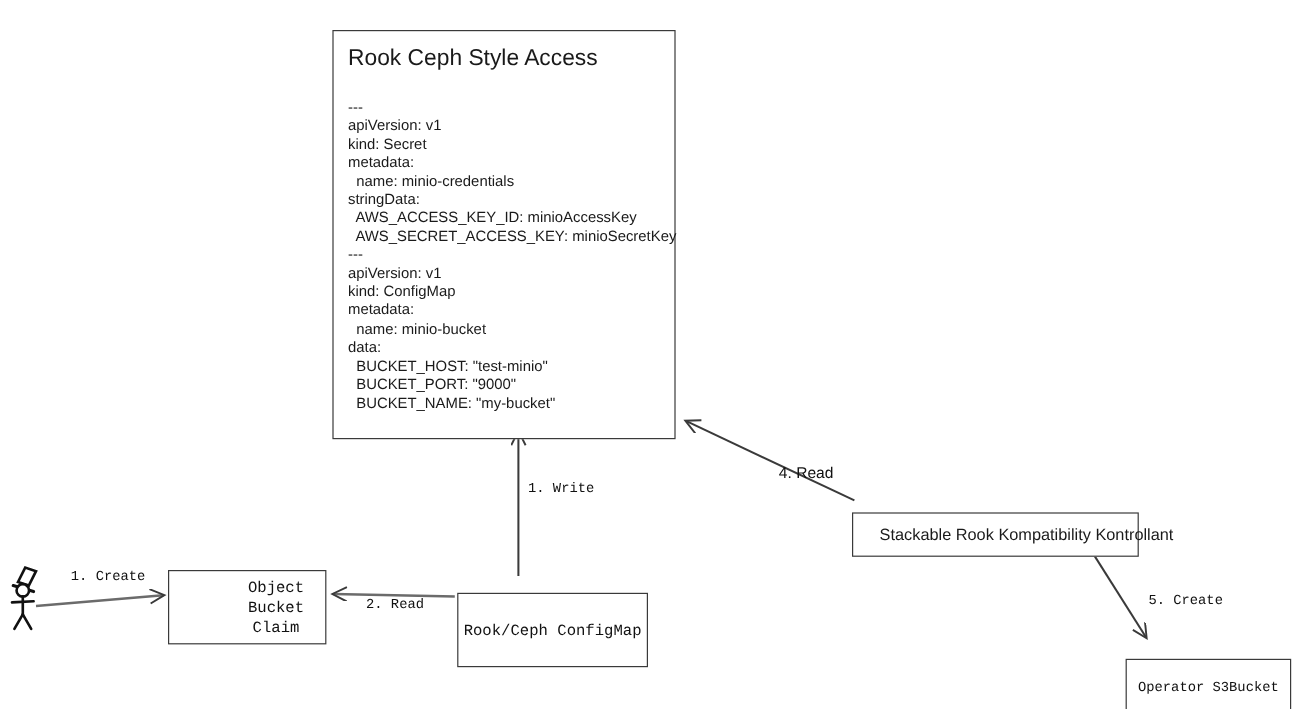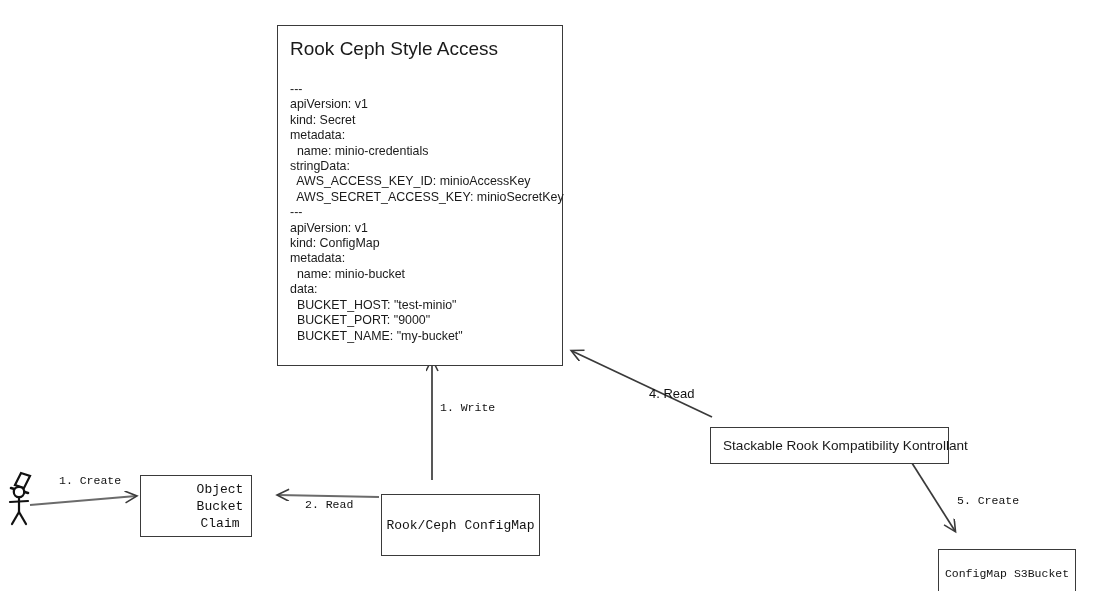--- a/index.html
+++ b/index.html
@@ -65,21 +65,21 @@
     line-height: 17px;
     color: #111111;
     display: flex;
     align-items: center;
     justify-content: center;
     text-align: center;
   }
   #node-obc {
     left: 140px;
     top: 462px;
-    width: 112px;
+    width: 132px;
     height: 62px;
     padding-left: 48px;
   }
   #node-operator {
     left: 381px;
     top: 481px;
     width: 159px;
     height: 62px;
   }
   #node-s3bucket {
@@ -93,21 +93,21 @@
     left: 710px;
     top: 414px;
     width: 239px;
     height: 37px;
     font-family: "Liberation Sans", sans-serif;
     font-size: 13.6px;
     color: #1a1a1a;
     display: flex;
     align-items: center;
     justify-content: flex-start;
-    padding-left: 12px;
+    padding-left: 22px;
     white-space: nowrap;
   }
   
   .edge-label {
     position: absolute;
     font-family: "Liberation Mono", "DejaVu Sans Mono", monospace;
     font-size: 11.5px;
     color: #111111;
     white-space: nowrap;
   }
@@ -196,21 +196,21 @@
 
   <div class="node mono-node" id="node-operator">
     <span>Rook/Ceph ConfigMap</span>
   </div>
 
   <div class="node" id="node-srkk">
     <span>Stackable Rook Kompatibility Kontrollant</span>
   </div>
 
   <div class="node mono-node" id="node-s3bucket">
-    <span>ConfigMap S3Bucket</span>
+    <span>Operator S3Bucket</span>
   </div>
 
   <div class="edge-label" id="label-1">1. Create</div>
   <div class="edge-label" id="label-2">2. Read</div>
   <div class="edge-label" id="label-3">1. Write</div>
   <div class="edge-label sans" id="label-4">4. Read</div>
   <div class="edge-label" id="label-5">5. Create</div>
 
 </div>
 

